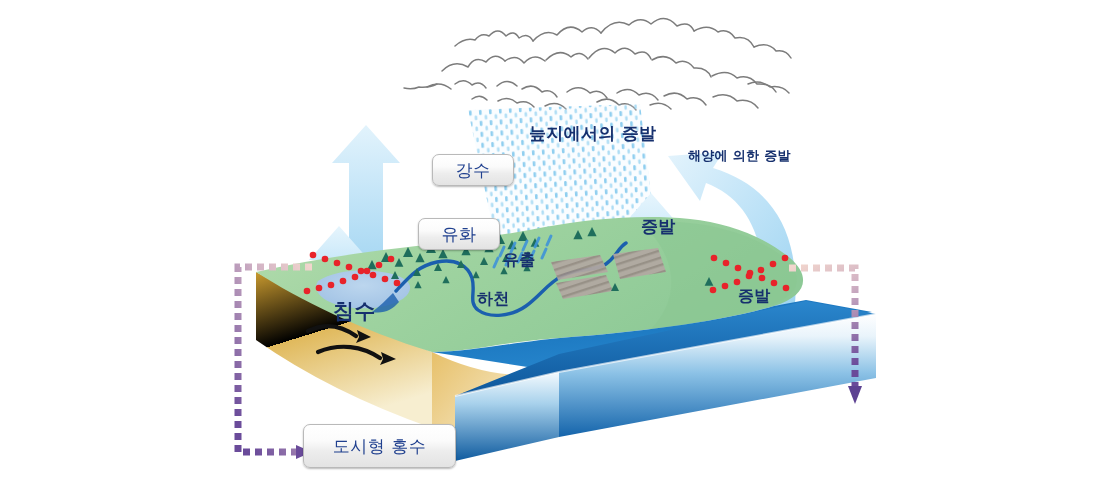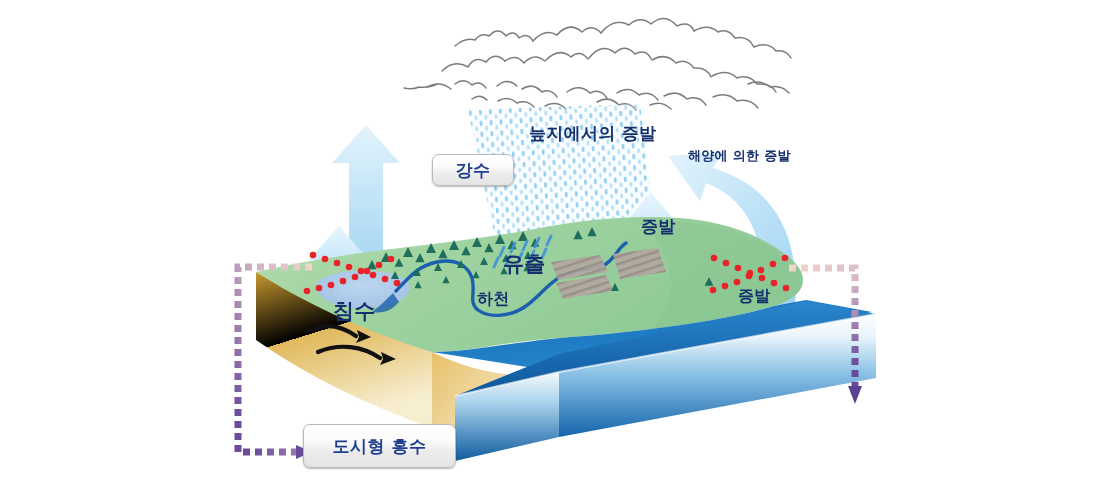--- a/index.html
+++ b/index.html
@@ -25,21 +25,21 @@
     display:flex;
     align-items:center;
     justify-content:center;
     flex-direction:column;
     box-sizing:border-box;
     border:1px solid #b9b9b9;
     border-radius:7px;
     background:linear-gradient(#ffffff 0%,#fbfbfb 38%,#ededed 62%,#e3e3e3 100%);
     box-shadow:0 1px 2px rgba(0,0,0,.28), inset 0 1px 0 #ffffff;
     color:#20408f;
-    font-weight:bold;
+    font-weight:normal;
     letter-spacing:.5px;
     white-space:nowrap;
     line-height:1.18;
   }
   .chip span{display:block;}
   
   .dtext{
     position:absolute;
     color:#16306e;
     font-weight:bold;
@@ -359,29 +359,32 @@
   </svg>
 
   <div class="dtext" style="left:529px;top:122px;font-size:17px;">늪지에서의 증발</div>
 
   <div class="dtext" style="left:688px;top:147px;font-size:13px;">해양에 의한 증발</div>
 
   <div class="dtext" style="left:641px;top:215px;font-size:17px;">증발</div>
 
   <div class="dtext" style="left:738px;top:286px;font-size:16px;">증발</div>
 
-  <div class="dtext" style="left:503px;top:250px;font-size:21px;">유출</div>
+  <div class="dtext" style="left:503px;top:250px;font-size:16px;">유출</div>
 
   <div class="dtext" style="left:477px;top:289px;font-size:16px;">하천</div>
 
   <div class="dtext" style="left:333px;top:297px;font-size:21px;">침수</div>
 
   <div class="chip" style="left:432px;top:154px;width:82px;height:32px;font-size:17px;">
     <span>강수</span>
   </div>
 
+  <div class="chip" style="left:418px;top:218px;width:82px;height:32px;font-size:17px;">
+    <span>유화</span>
+  </div>
 
 
   <div class="chip" style="left:303px;top:424px;width:153px;height:44px;font-size:17px;">
     <span>도시형 홍수</span>
   </div>
 
 </div>
 
 </body></html>

